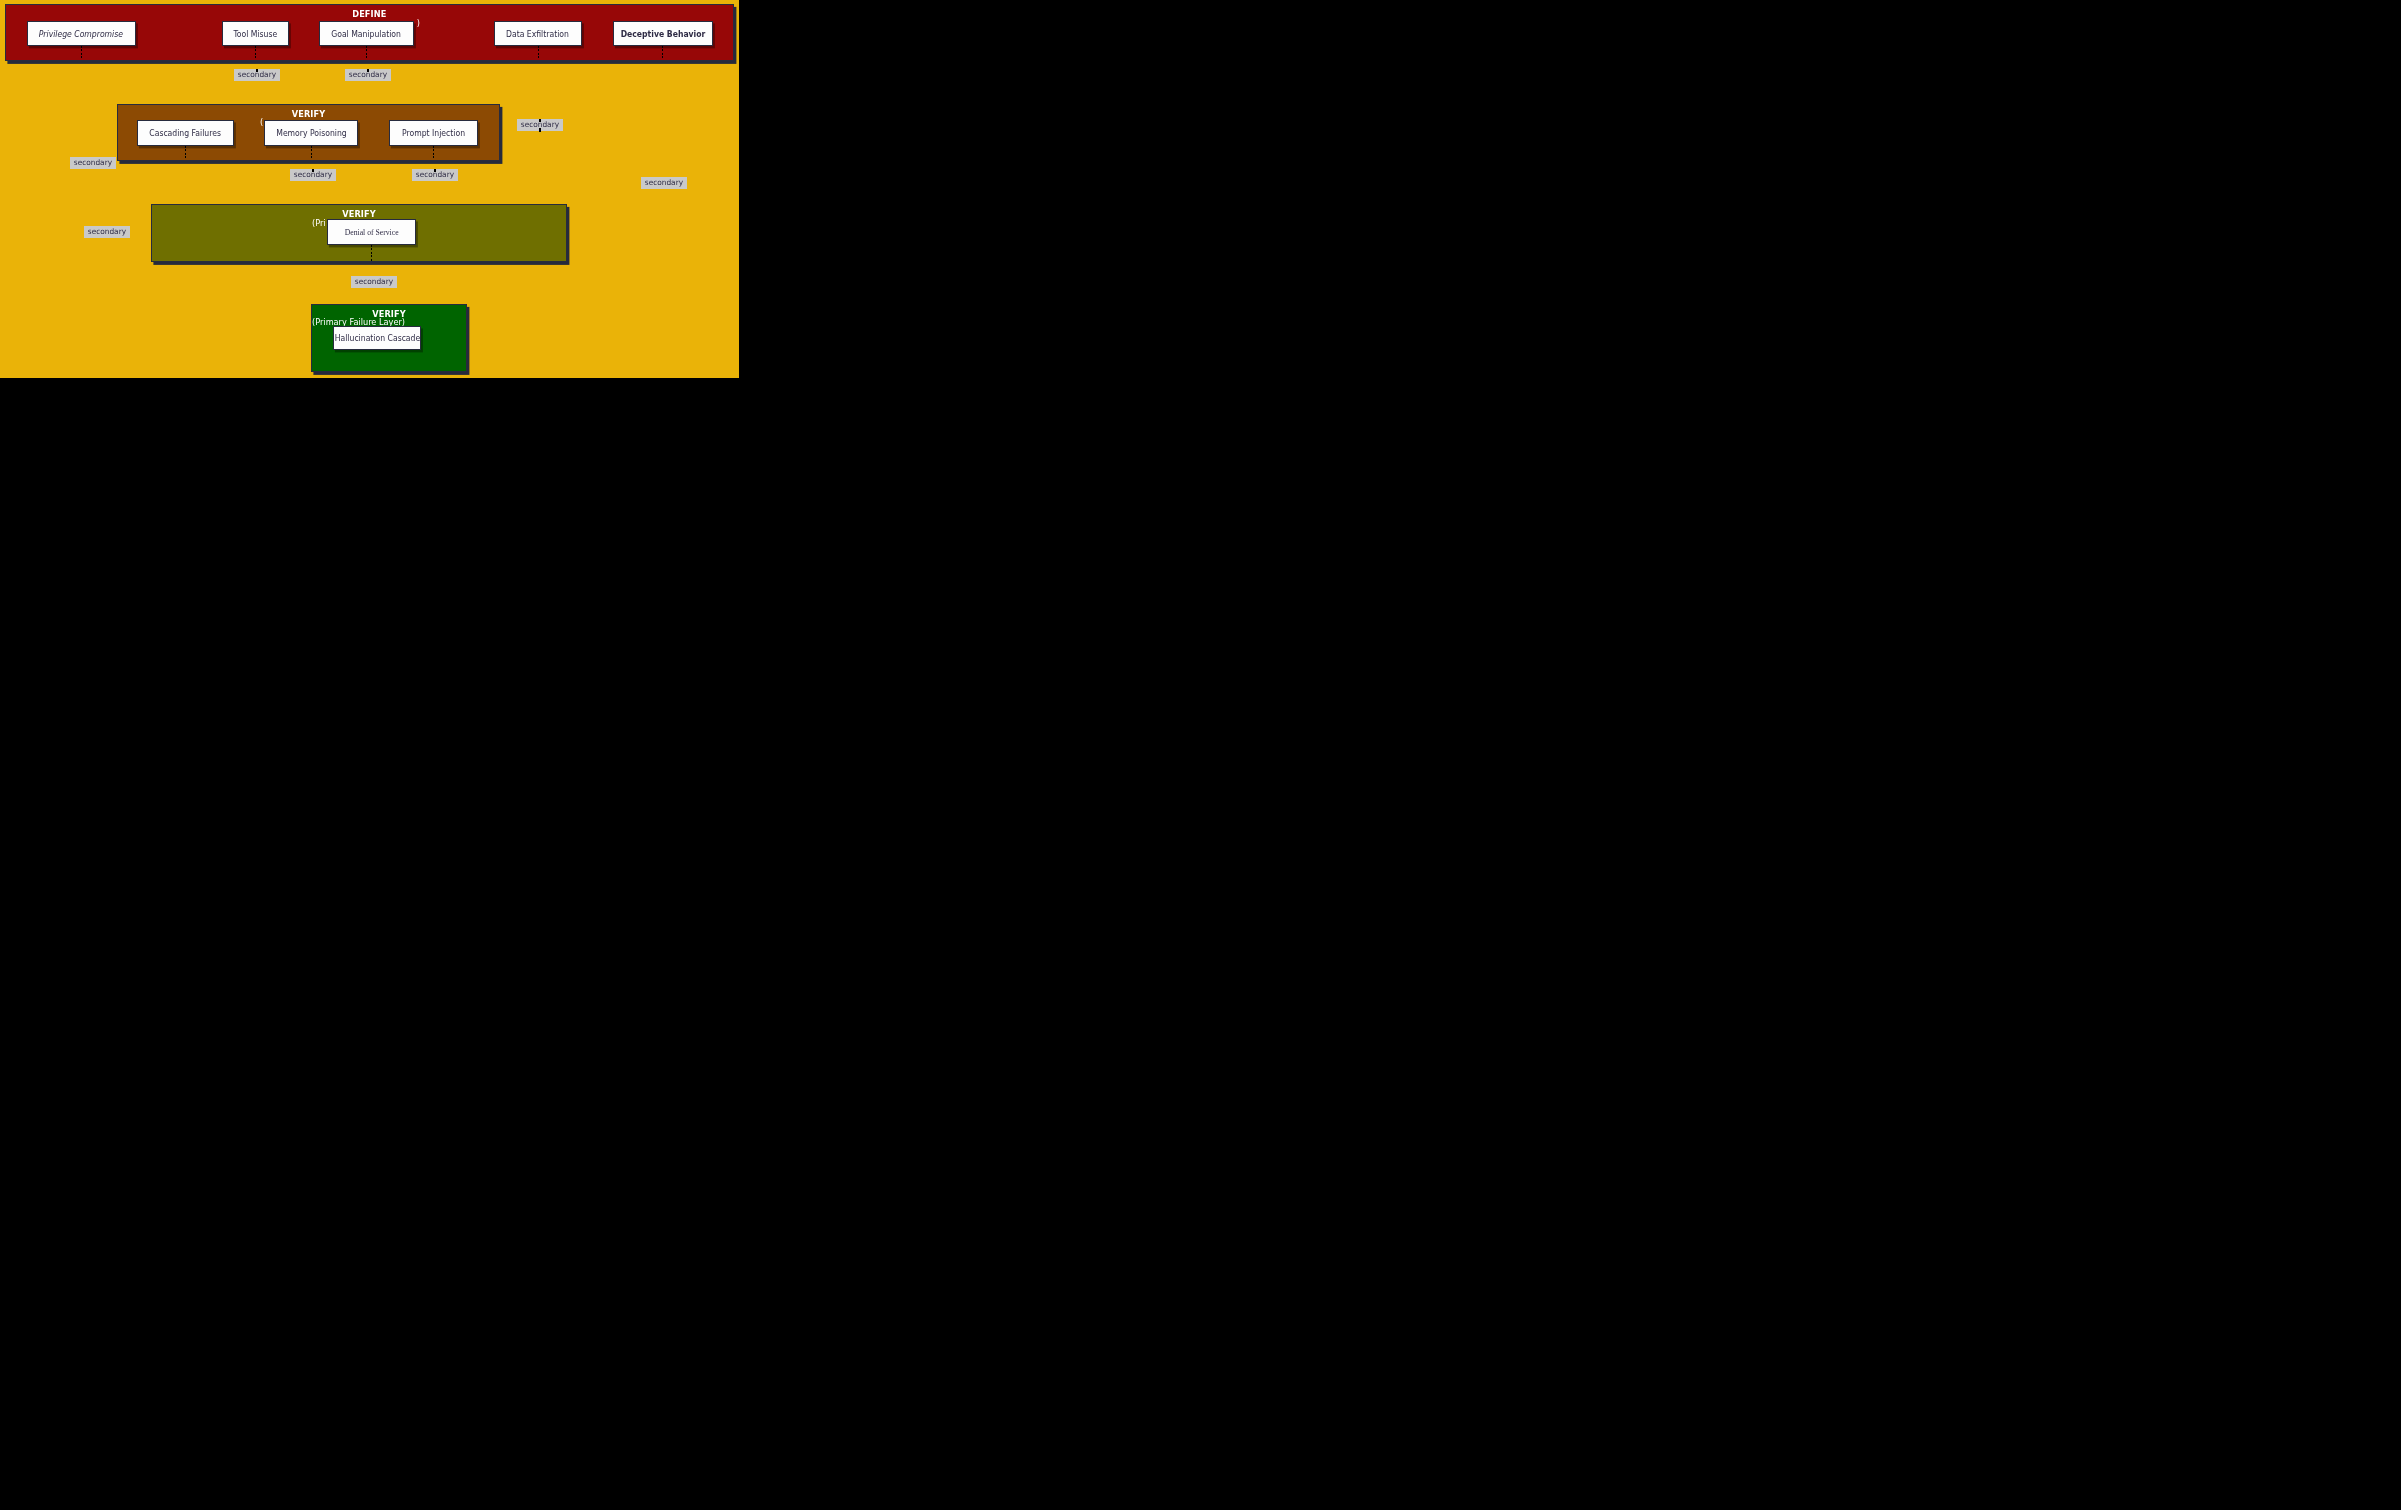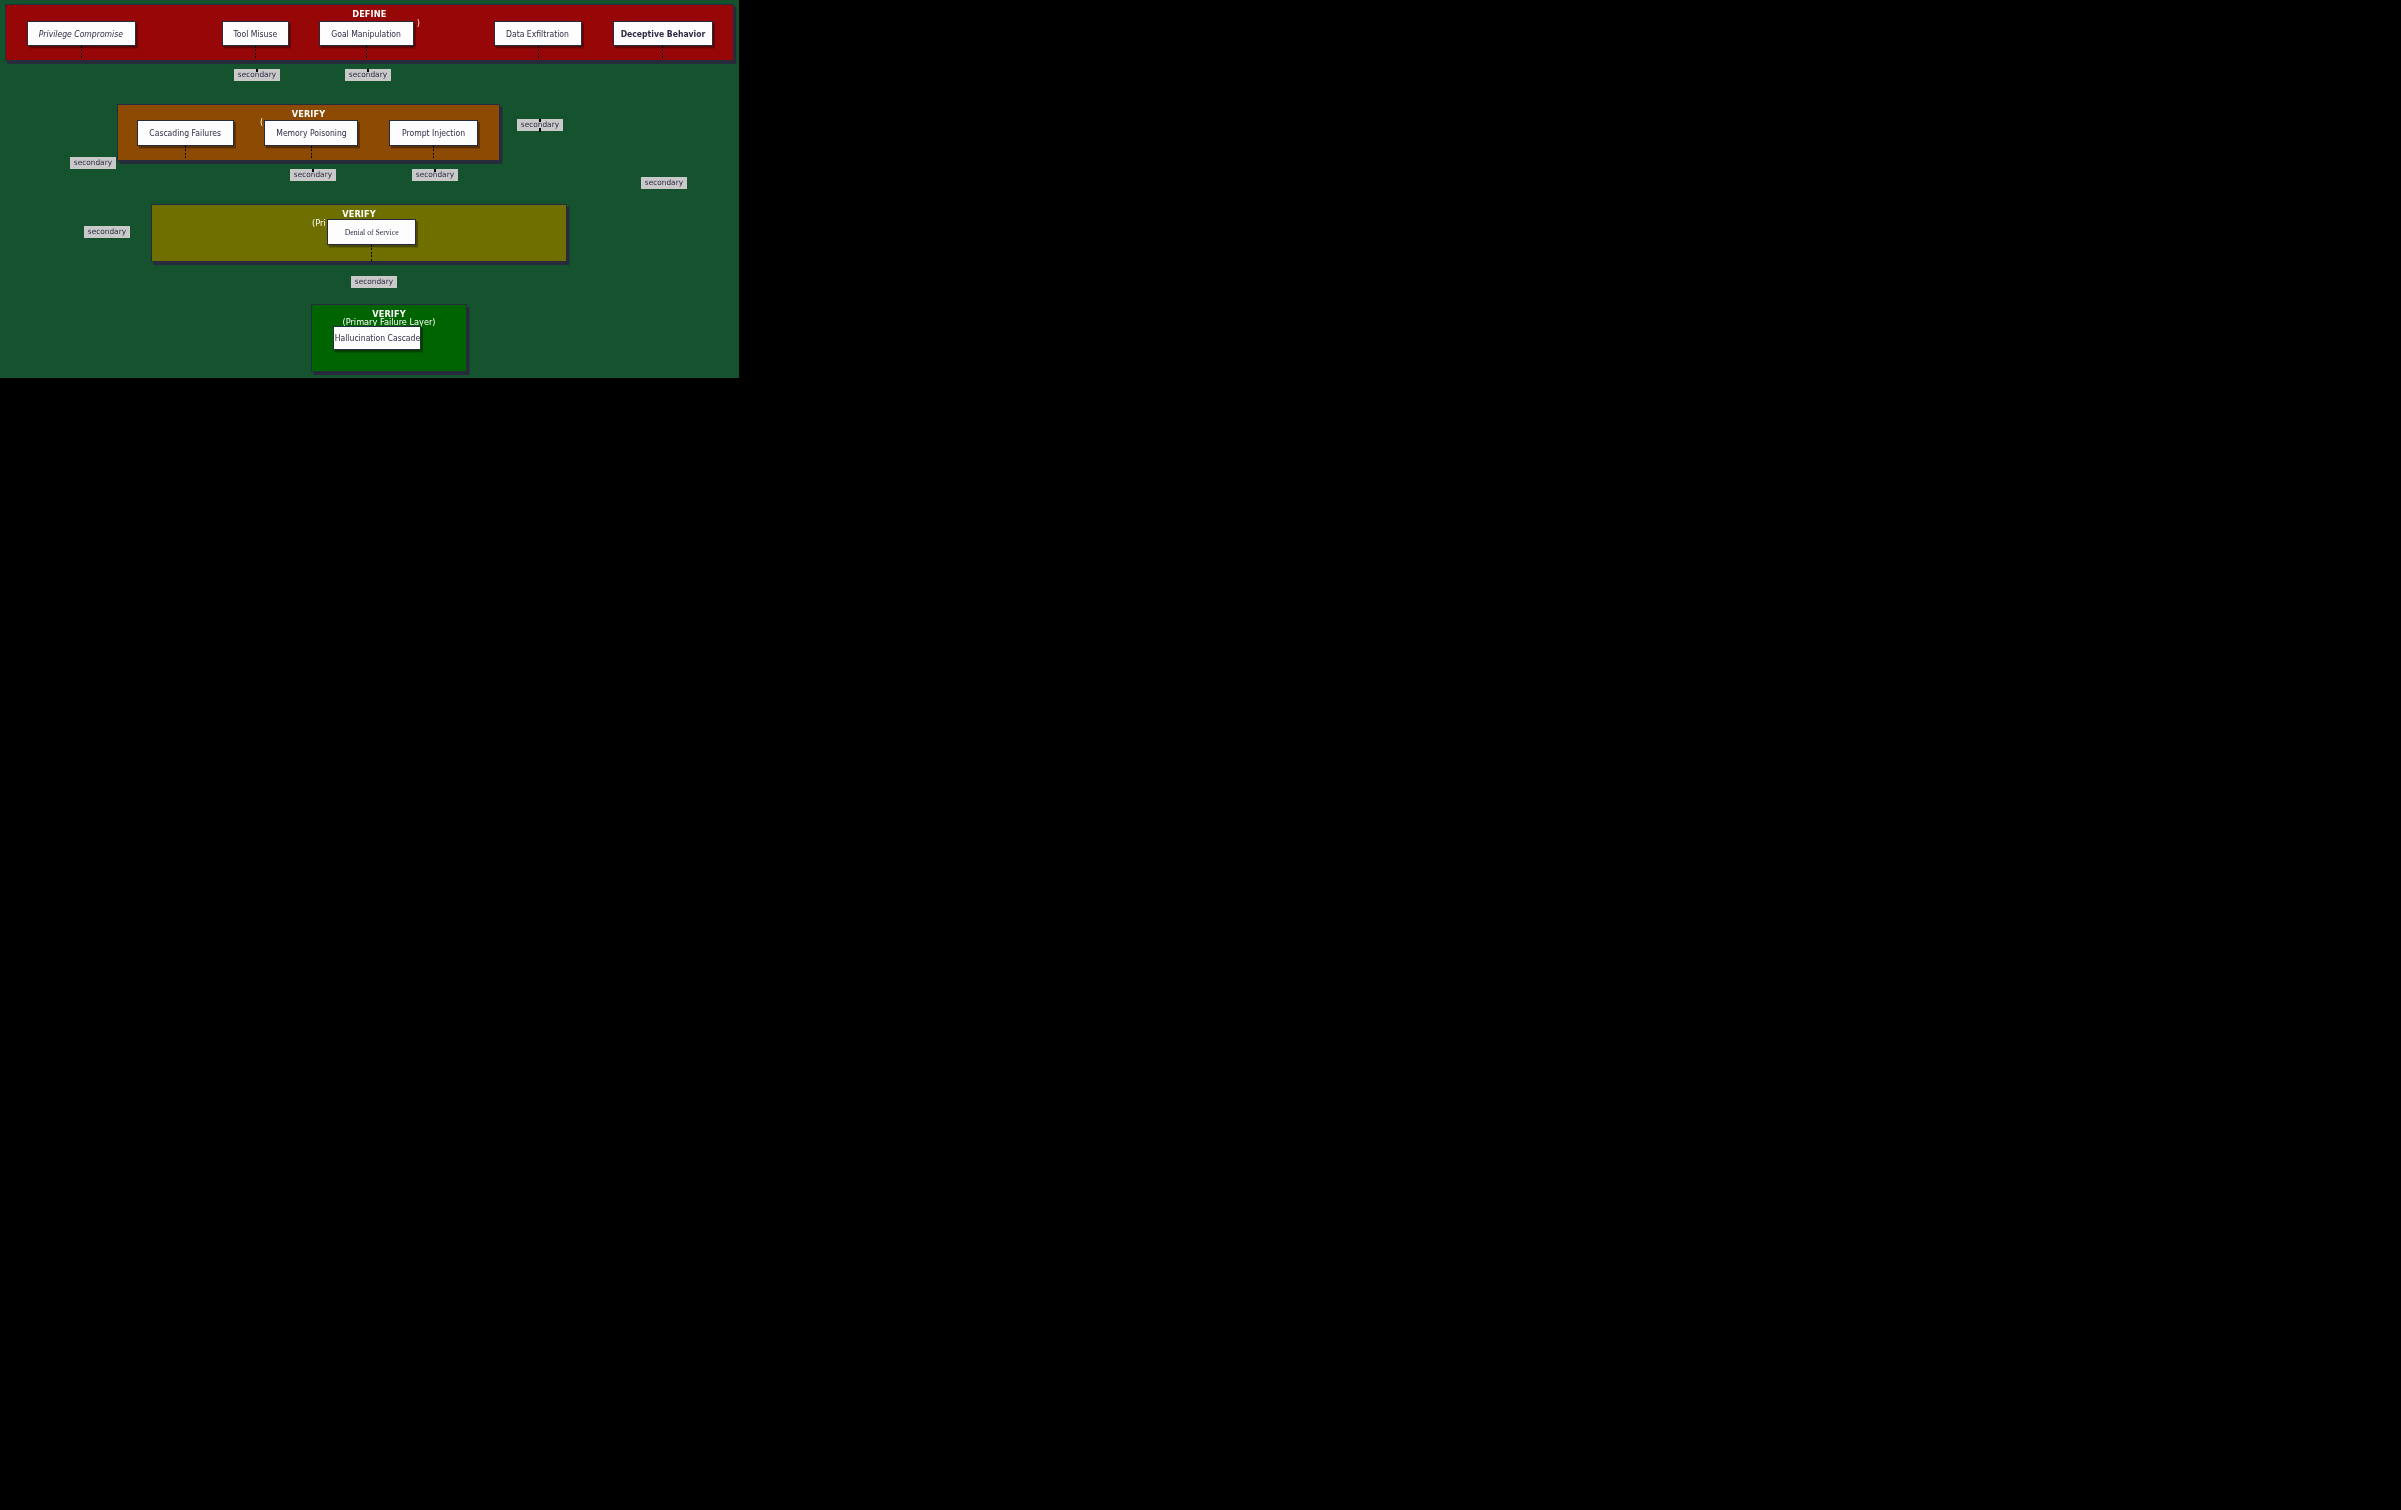--- a/index.html
+++ b/index.html
@@ -39,21 +39,21 @@
     position: absolute;
     color: #ffffff;
     font-size: 8.2px;
     line-height: 9.6px;
     z-index: 1;
     white-space: pre;
   }
   .band-frag.centered {
     left: 0;
     right: 0;
-    text-align: center;
+    text-align: left;
   }
   .node {
     position: absolute;
     background: #fdfdfd;
     border: 1px solid #272b3e;
     border-top-width: 1.4px;
     border-bottom-width: 1.4px;
     box-shadow: 1.9px 2.4px 0 rgba(0,0,0,0.35);
     display: flex;
     align-items: center;
@@ -95,21 +95,21 @@
     width: 1.4px;
     height: 3.4px;
     background: #000000;
   }
   .tick.top { top: -0.5px; }
   .tick.bottom { bottom: -0.5px; }
 </style>
 </head>
 <body>
 
-<div id="canvas" style="width: 739px; height: 378px; background: #14532d;">
+<div id="canvas" style="width: 739px; height: 378px; background: #eab308;">
     <div class="band" style="left: 4.8px; top: 3.8px; width: 729px; height: 57px; background: rgb(151, 7, 7);">
       <div class="band-title">DEFINE</div>
       <div class="band-frag" style="top: 14.4px; left: 411px;">)</div>
       <div class="edge" style="left: 75px; top: 41px; height: 14px;"></div>
       <div class="edge" style="left: 249px; top: 41px; height: 14px;"></div>
       <div class="edge" style="left: 360px; top: 41px; height: 14px;"></div>
       <div class="edge" style="left: 532px; top: 41px; height: 14px;"></div>
       <div class="edge" style="left: 656px; top: 41px; height: 14px;"></div>
       <div class="node" style="left: 21px; top: 16px; width: 109px; height: 25.5px; font-style: italic;">
         <span class="node-label">Privilege Compromise</span>

